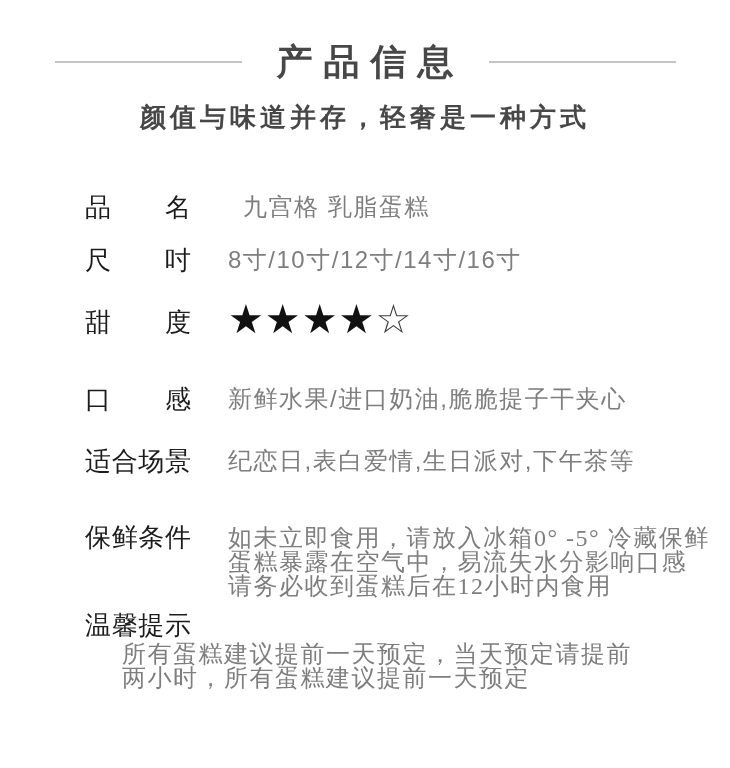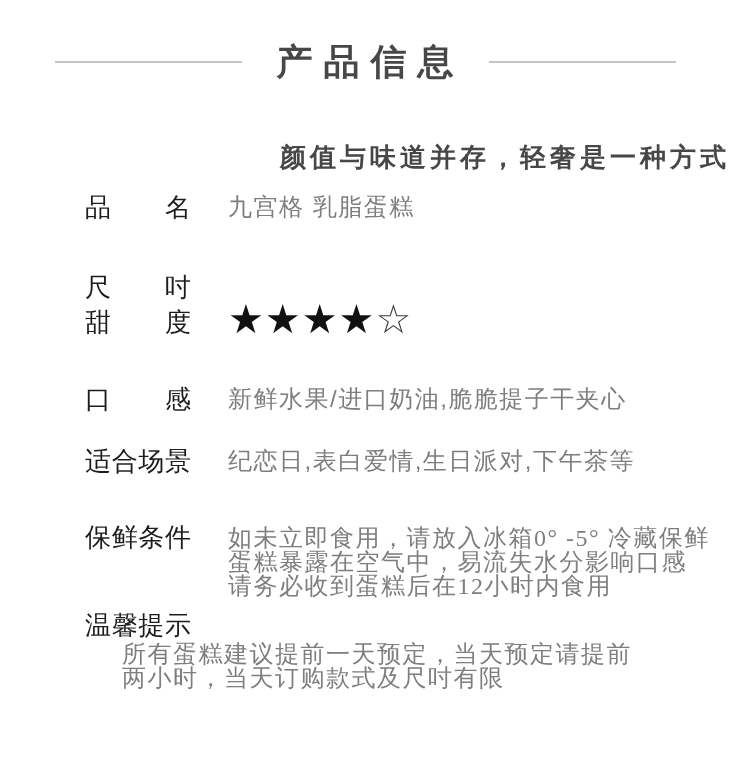--- a/index.html
+++ b/index.html
@@ -33,28 +33,27 @@
     font-weight: 700;
     color: #474747;
     letter-spacing: 11px;
     text-indent: 11px;
     white-space: nowrap;
     line-height: 1;
   }
   .subtitle {
     position: absolute;
     top: 103px; left: 0; right: 0;
-    text-align: right;
+    text-align: center;
     font-size: 26px;
     font-weight: 700;
     color: #474747;
     letter-spacing: 4px;
     line-height: 1.1;
     white-space: nowrap;
-    margin-top: 40px;
   }
 
   
   .row {
     position: absolute;
     left: 85px;
     display: flex;
     align-items: flex-start;
   }
   .label {
@@ -71,22 +70,22 @@
     margin-left: 37px;
     font-size: 24px;
     color: #7e7e7e;
     letter-spacing: 1.5px;
     line-height: 24px;
     white-space: nowrap;
     margin-top: 2px;
   }
   .value .line { white-space: nowrap; }
 
-  .row1 { top: 193px; }
-  .row2 { top: 273px; }
+  .row1 { top: 193px; gap: 15px; }
+  .row2 { top: 246px; }
   .row3 { top: 308px; }
   .row4 { top: 385px; }
   .row5 { top: 447px; }
   .row6 { top: 524px; font-family: Liberation Serif, serif; }
   .row7 { top: 611px; flex-direction: column; }
 
   
   .stars {
     margin-left: 37px;
     margin-top: -9px;
@@ -111,20 +110,21 @@
 
   <div class="subtitle">颜值与味道并存，轻奢是一种方式</div>
 
   <div class="row row1">
     <div class="label">品名</div>
     <div class="value">九宫格 乳脂蛋糕</div>
   </div>
 
   <div class="row row2">
     <div class="label">尺吋</div>
+    <div class="value">8寸/10寸/12寸/14寸/16寸</div>
   </div>
 
   <div class="row row3">
     <div class="label">甜度</div>
     <div class="stars"><span class="star-filled">★★★★</span><span class="star-empty">☆</span></div>
   </div>
 
   <div class="row row4">
     <div class="label">口感</div>
     <div class="value">新鲜水果/进口奶油,脆脆提子干夹心</div>
@@ -141,17 +141,17 @@
       <div class="line">如未立即食用，请放入冰箱0° -5° 冷藏保鲜</div>
       <div class="line">蛋糕暴露在空气中，易流失水分影响口感</div>
       <div class="line">请务必收到蛋糕后在12小时内食用</div>
     </div>
   </div>
 
   <div class="row row7">
     <div class="label">温馨提示</div>
     <div class="value">
       <div class="line">所有蛋糕建议提前一天预定，当天预定请提前</div>
-      <div class="line">两小时，当天订购款式及尺吋有限</div>
+      <div class="line">两小时，所有蛋糕建议提前一天预定</div>
     </div>
   </div>
 
 </div>
 
 </body></html>

